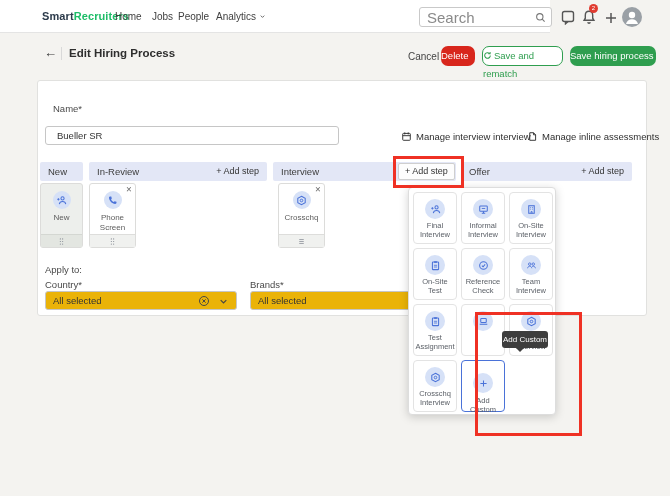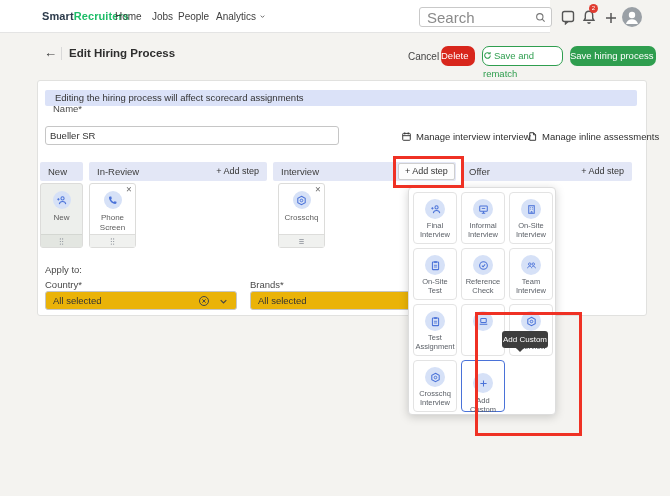--- a/index.html
+++ b/index.html
@@ -28,21 +28,21 @@
   .btn { position:absolute; top:46px; height:20px; border-radius:7px; font-size:9.5px; text-align:left; line-height:20px; cursor:pointer; }
   #btn-delete { left:441px; width:34px; background:#d8261c; color:#fff; }
   #btn-rematch { left:482px; width:81px; background:#fff; border:1px solid #2f9e4f; color:#2f9e4f; line-height:18px; }
   #btn-rematch svg { vertical-align:-1px; margin-right:2px; }
   #btn-save { left:570px; width:86px; background:#2f9e4f; color:#fff; }
 
   
   #card { position:absolute; left:37px; top:80px; width:610px; height:236px; background:#fff; border:1px solid #e1e1df; border-radius:3px; z-index:1; }
   #banner { position:absolute; left:45px; top:90px; width:592px; height:16px; background:#dbe2f8; border-radius:2px; font-size:9.5px; color:#333; line-height:16px; padding-left:10px; z-index:2; }
   .flabel { position:absolute; font-size:9.5px; color:#4a4a4a; z-index:2; }
-  #nameinput { position:absolute; left:45px; top:126px; width:294px; height:19px; border:1px solid #c6c6c6; border-radius:3px; font-size:9.5px; color:#333; padding-left:4px; z-index:2; outline:0; font-family:"Liberation Sans",sans-serif; background:#fff; }
+  #nameinput { position:absolute; left:45px; top:126px; width:294px; height:19px; border:1px solid #c6c6c6; border-radius:3px; font-size:9.5px; color:#333; padding-left:11px; z-index:2; outline:0; font-family:"Liberation Sans",sans-serif; background:#fff; }
   .managelink { position:absolute; top:131px; font-size:9.5px; color:#2f2f2f; cursor:pointer; z-index:2; }
   .managelink svg { vertical-align:-2px; margin-right:4px; }
 
   
   .band { position:absolute; top:162px; height:19px; background:#e3e7f6; border-radius:2px; font-size:9.5px; color:#3d3d3d; line-height:19px; padding-left:8px; z-index:2; }
   .addstep { position:absolute; right:8px; top:0; font-size:9px; color:#333; cursor:pointer; }
   #chip-addstep { position:absolute; right:1px; top:1px; width:57px; height:17px; background:#fdfdfd; border:1px solid #cfcfcf; border-radius:2px; font-size:9px; color:#333; text-align:center; line-height:15px; cursor:pointer; }
 
   
   .scard { position:absolute; top:183px; height:65px; border:1px solid #dcdcda; border-radius:3px; background:#fff; z-index:2; }
@@ -124,21 +124,20 @@
   <div id="pagetitle">Edit Hiring Process</div>
   <div id="cancel">Cancel</div>
   <div class="btn" id="btn-delete">Delete</div>
   <div class="btn" id="btn-rematch"><svg width="9" height="9" viewBox="0 0 16 16">
         <path d="M13 8a5 5 0 1 1-1.4-3.5" fill="none" stroke="#2f9e4f" stroke-width="1.8"></path>
         <path d="M12.6 1.6v3.2H9.4" fill="none" stroke="#2f9e4f" stroke-width="1.8"></path>
       </svg><span>Save and rematch</span></div>
   <div class="btn" id="btn-save">Save hiring process</div>
 
   <div id="card"></div>
-  <div id="banner">Editing the hiring process will affect scorecard assignments</div>
 
   <div class="flabel" style="left:45px;top:103px;margin-left:8px;">Name*</div>
   <input id="nameinput" value="Bueller SR" style="">
 
   <div class="managelink" style="left:401px;"><svg width="11" height="11" viewBox="0 0 16 16">
         <rect x="2.5" y="3.5" width="11" height="10" rx="1" fill="none" stroke="#333" stroke-width="1.4"></rect>
         <path d="M2.5 6.8h11M5.5 2v3M10.5 2v3" stroke="#333" stroke-width="1.4" fill="none"></path>
       </svg><span>Manage interview interview</span></div>
   <div class="managelink" style="left:527px;"><svg width="11" height="11" viewBox="0 0 16 16">
         <path d="M4 2.5h5.5l3 3v8H4z" fill="none" stroke="#333" stroke-width="1.4"></path>

